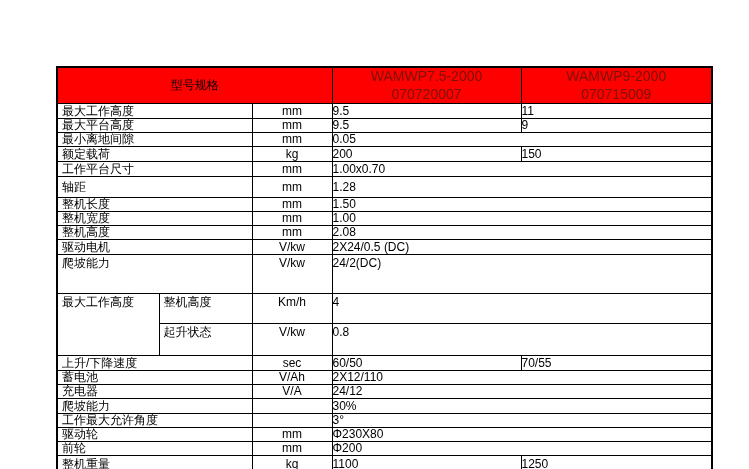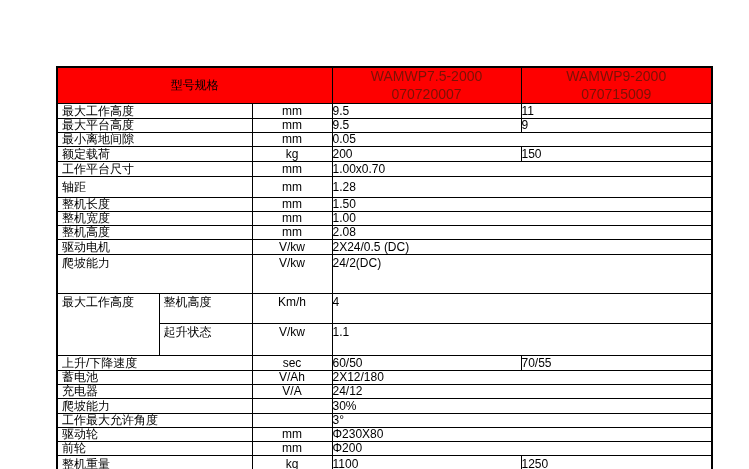--- a/index.html
+++ b/index.html
@@ -131,34 +131,34 @@
     <tr class="h30">
       <td rowspan="2" class="label top">最大工作高度</td>
       <td class="label top">整机高度</td>
       <td class="unit top">Km/h</td>
       <td colspan="2" class="val top">4</td>
     </tr>
 
     <tr class="h32">
       <td class="label top">起升状态</td>
       <td class="unit top">V/kw</td>
-      <td colspan="2" class="val top">1.1</td>
+      <td colspan="2" class="val top">0.8</td>
     </tr>
 
     <tr class="h15">
       <td colspan="2" class="label">上升/下降速度</td>
       <td class="unit">sec</td>
       <td class="val">60/50</td>
       <td class="val">70/55</td>
     </tr>
 
     <tr class="h14">
       <td colspan="2" class="label">蓄电池</td>
       <td class="unit">V/Ah</td>
-      <td colspan="2" class="val">2X12/180</td>
+      <td colspan="2" class="val">2X12/110</td>
     </tr>
 
     <tr class="h14">
       <td colspan="2" class="label">充电器</td>
       <td class="unit">V/A</td>
       <td colspan="2" class="val">24/12</td>
     </tr>
 
     <tr class="h15">
       <td colspan="2" class="label">爬坡能力</td>

